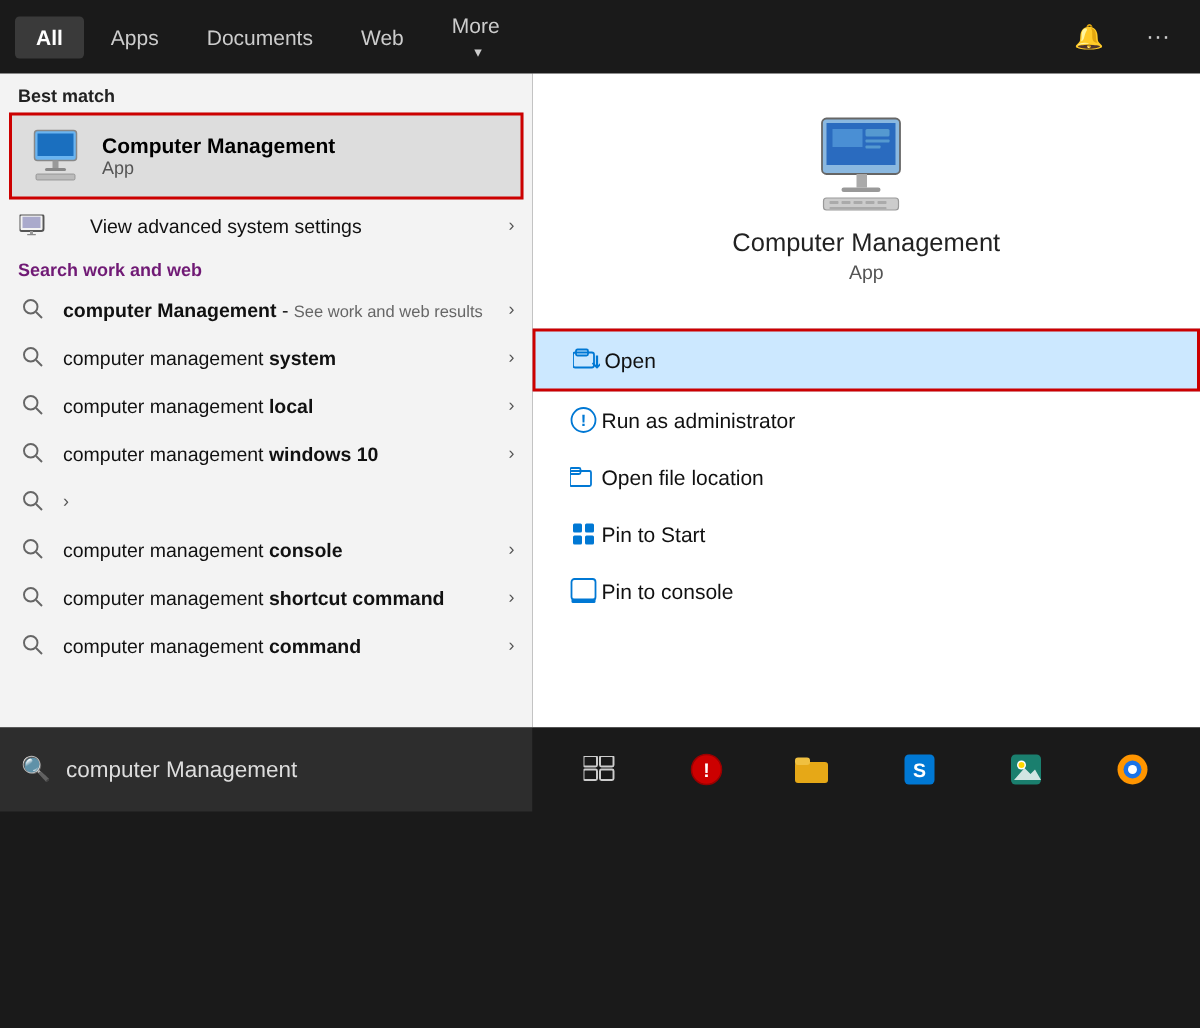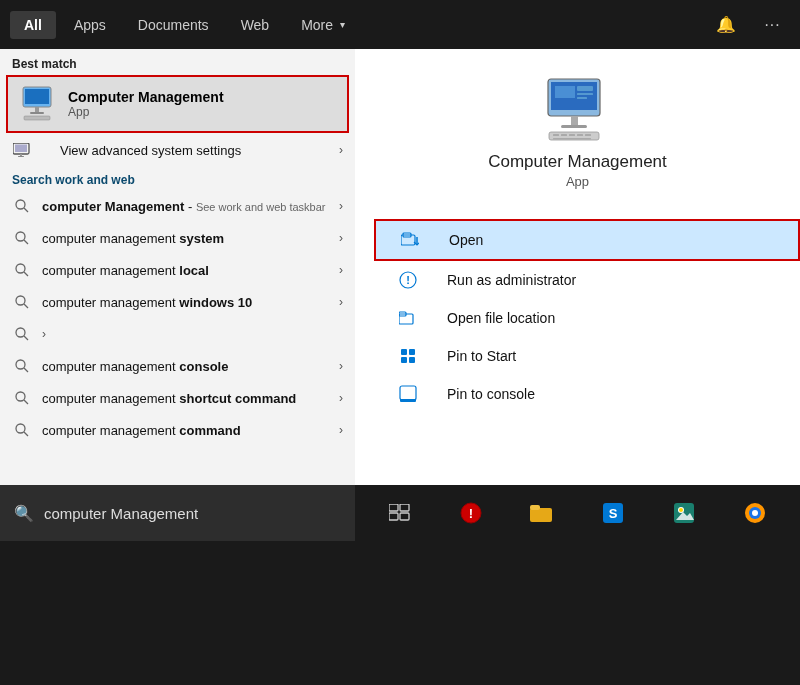--- a/index.html
+++ b/index.html
@@ -21,21 +21,21 @@
       border-radius: 3px;
       cursor: pointer;
       user-select: none;
     }
     .nav-item.active {
       background: #3a3a3a;
       color: #fff;
       font-weight: 600;
     }
     .nav-more {
-      display: flex; align-items: center; gap: 4px;
+      display: flex; align-items: center; gap: 4px; flex-direction: column;
     }
     .nav-right {
       margin-left: auto;
       display: flex;
       align-items: center;
       gap: 8px;
     }
     .nav-icon-btn {
       color: #ccc;
       font-size: 16px;
@@ -122,21 +122,21 @@
     }
     .chevron {
       color: #555;
       font-size: 12px;
     }
 
     
     .search-web-label {
       font-size: 12px;
       font-weight: 600;
-      color: #0c4a6e;
+      color: #701a75;
       padding: 6px 12px 3px 12px;
     }
 
     
     .suggestion-item {
       display: flex;
       align-items: center;
       padding: 6px 12px;
       cursor: pointer;
       gap: 10px;
@@ -192,22 +192,21 @@
     
     .action-list {
       width: 100%;
       margin-top: 10px;
     }
     .action-item {
       display: flex;
       align-items: center;
       padding: 9px 24px;
       cursor: pointer;
-      gap: 29px;
-      margin-left: 19px;
+      gap: 2px;
     }
     .action-item.highlighted {
       background: #cce8ff;
       border: 2px solid #cc0000;
     }
     .action-icon {
       width: 20px;
       height: 20px;
       display: flex;
       align-items: center;
@@ -328,21 +327,21 @@
     <div class="search-web-label">Search work and web</div>
 
     <div id="suggestions-container">
         <div class="suggestion-item">
           <div class="suggestion-icon">
             <svg width="14" height="14" viewBox="0 0 14 14">
               <circle cx="5.5" cy="5.5" r="4.5" fill="none" stroke="#666" stroke-width="1.3"></circle>
               <line x1="9" y1="9" x2="13" y2="13" stroke="#666" stroke-width="1.3"></line>
             </svg>
           </div>
-          <div class="suggestion-text"><span><strong>computer Management</strong> - <span style="font-size:11px;color:#666;">See work and web taskbar</span></span></div>
+          <div class="suggestion-text"><span><strong>computer Management</strong> - <span style="font-size:11px;color:#666;">See work and web results</span></span></div>
           <div class="chevron">›</div>
         </div>
         <div class="suggestion-item">
           <div class="suggestion-icon">
             <svg width="14" height="14" viewBox="0 0 14 14">
               <circle cx="5.5" cy="5.5" r="4.5" fill="none" stroke="#666" stroke-width="1.3"></circle>
               <line x1="9" y1="9" x2="13" y2="13" stroke="#666" stroke-width="1.3"></line>
             </svg>
           </div>
           <div class="suggestion-text"><span>computer management <strong>system</strong></span></div>

